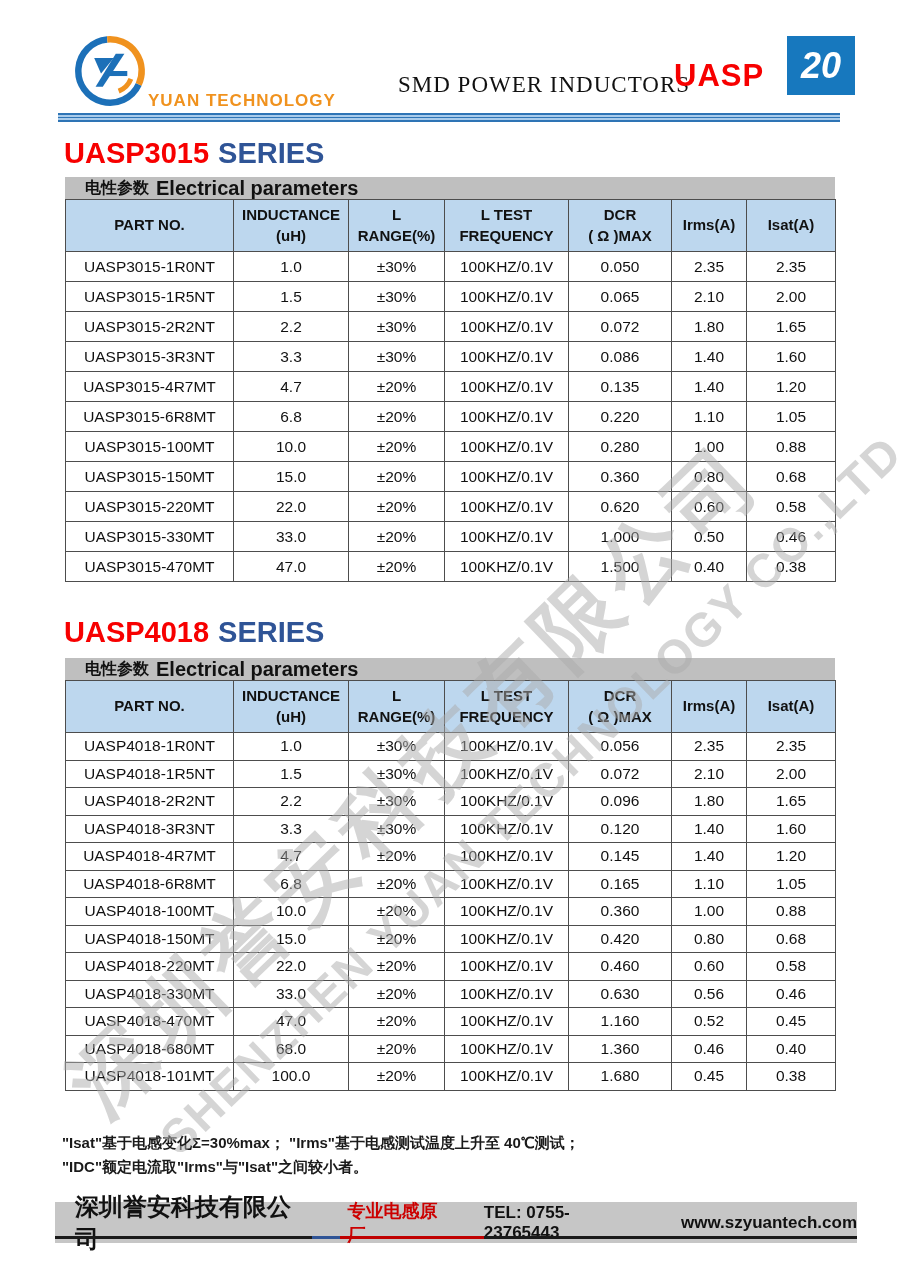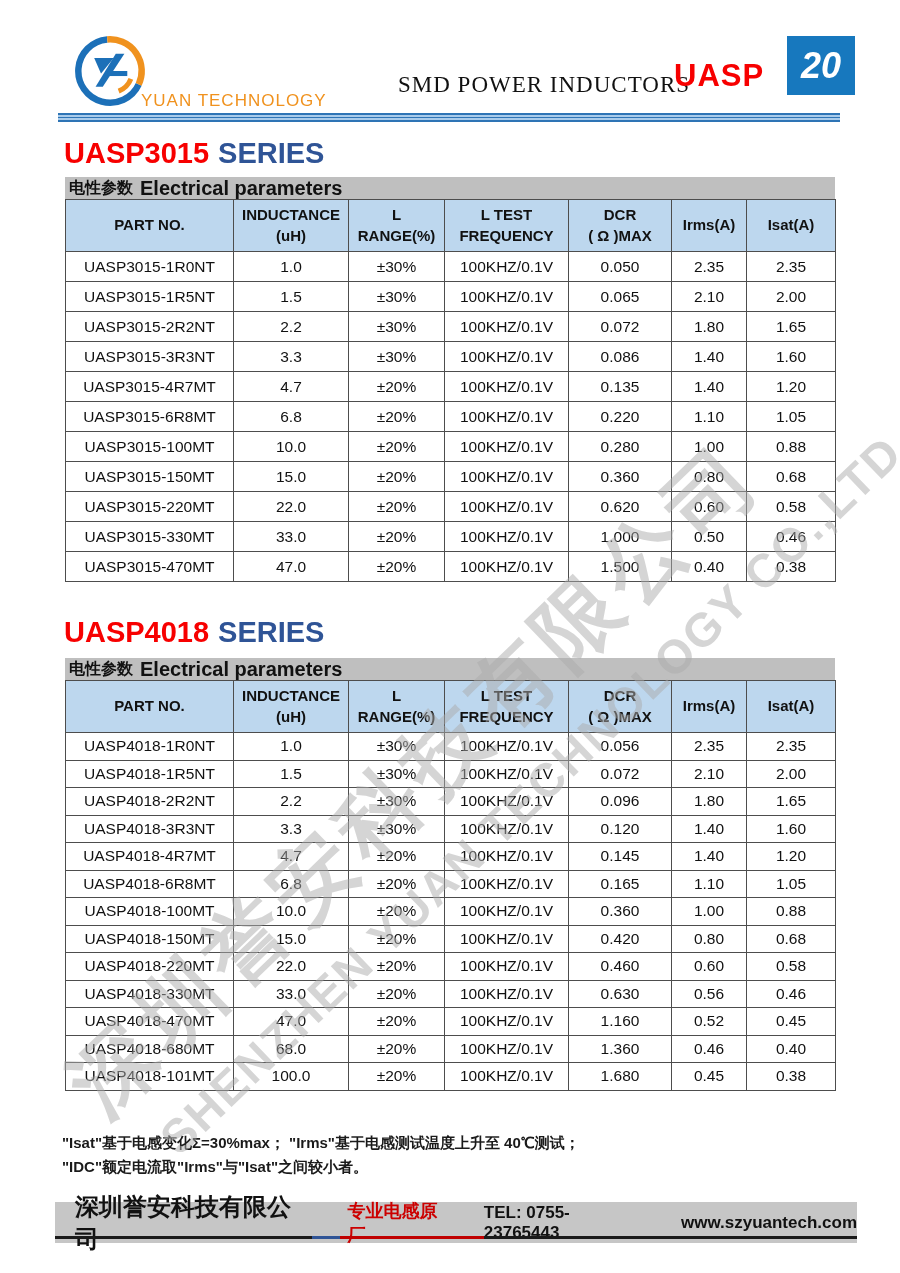--- a/index.html
+++ b/index.html
@@ -3,39 +3,39 @@
 <meta charset="utf-8">
 <style>
   * { margin:0; padding:0; box-sizing:border-box; }
   html,body { background:#ffffff; }
   body { font-family:"Liberation Sans", sans-serif; }
   .page { position:relative; width:900px; height:1273px; background:#ffffff; overflow:hidden; }
 
   
   .logo-icon { position:absolute; left:74px; top:34px; width:72px; height:74px; }
   .logo-cn { position:absolute; left:152px; top:42px; font-size:41px; font-weight:bold; color:#1C70B8; letter-spacing:3px; }
-  .logo-en { position:absolute; left:141px; top:91px; font-size:17px; font-weight:normal; color:#F0921E; letter-spacing:1px; }
+  .logo-en { position:absolute; left:148px; top:91px; font-size:17px; font-weight:bold; color:#F0921E; letter-spacing:1px; }
   .doc-title { position:absolute; left:398px; top:72px; font-size:23px; font-weight:normal; color:#111;
                font-family:"Liberation Serif", serif; letter-spacing:1px; }
   .series-code { position:absolute; left:674px; top:58px; font-size:31px; font-weight:bold; color:#F70000; letter-spacing:1px; }
   .page-badge { position:absolute; left:787px; top:36px; width:68px; height:59px; background:#1778BE;
                 display:flex; align-items:center; justify-content:center;
                 color:#fff; font-size:36px; font-weight:bold; font-style:italic; }
   .header-rule { position:absolute; left:58px; top:113px; width:782px; height:9px;
                  background:linear-gradient(to bottom,
                    #2E74B5 0 22%, #A9CBEA 22% 39%, #2E74B5 39% 61%, #A9CBEA 61% 78%, #2E74B5 78% 100%); }
 
   
   .series-title { position:absolute; font-size:29px; font-weight:bold; letter-spacing:0; }
   .series-title .red { color:#F70000; }
   .series-title .blue { color:#2F5496; margin-left:9px; }
   #series1 { left:64px; top:137px; }
   #series2 { left:64px; top:616px; }
   .param-bar { position:absolute; left:65px; width:770px; height:22px; background:#BFBFBF;
-               display:flex; align-items:center; padding-left:4px; }
+               display:flex; align-items:center; padding-left:20px; }
   .param-bar .cn { font-size:16px; font-weight:bold; color:#111; }
   .param-bar .en { font-size:20px; font-weight:bold; color:#111; margin-left:7px;text-align:center; }
   #bar1 { top:177px; }
   #bar2 { top:658px; }
 
   
   .tbl { position:absolute; left:65px; border-collapse:collapse; table-layout:fixed; width:770px;
          background:#fff; }
   #table1 { top:199px; }
   #table2 { top:680px; }

